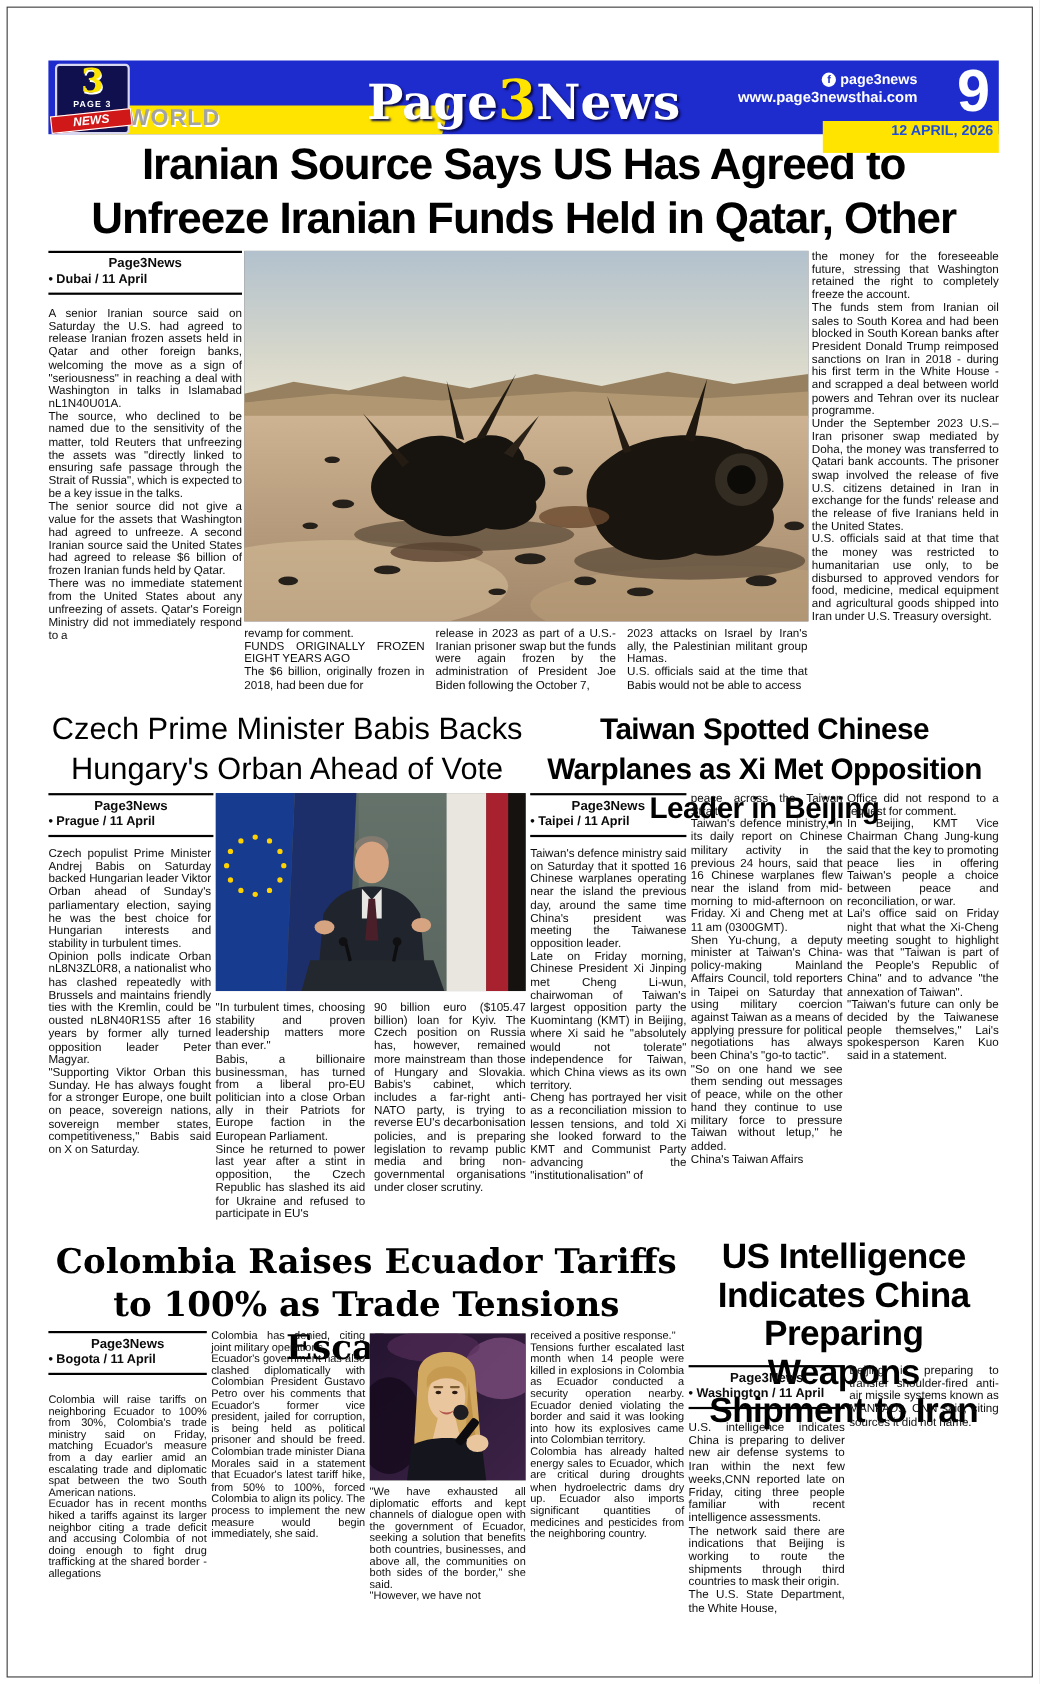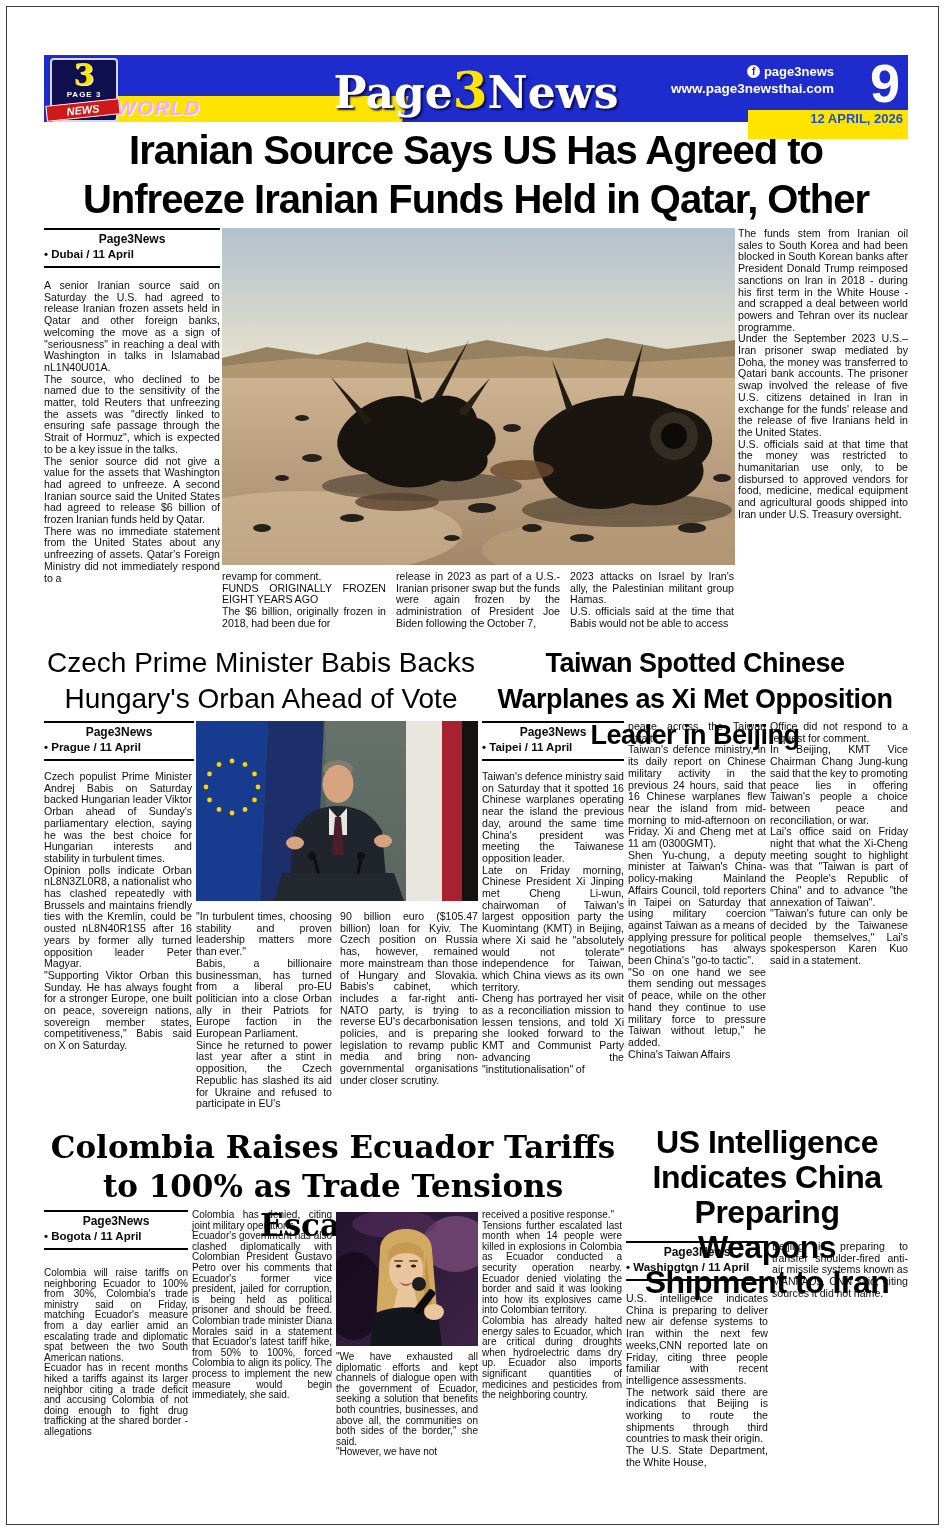--- a/index.html
+++ b/index.html
@@ -4,22 +4,22 @@
 <style>
   html,body{margin:0;padding:0;background:#e8e8e8;}
   .page{position:relative;width:945px;height:1531px;background:#fff;margin:0 auto;
         font-family:"Liberation Sans",sans-serif;color:#0a0a0a;overflow:hidden;}
   .page-frame{position:absolute;inset:6px;border:1.5px solid #3a3a3a;pointer-events:none;z-index:50;}
 
   
   .header{position:absolute;left:44px;top:55px;width:864px;height:67px;background:#1e2cce;}
   .world-tab{position:absolute;left:28px;bottom:0;width:330px;height:26px;background:#ffe400;
              transform:skewX(-14deg);transform-origin:bottom left;}
-  .world-label{position:absolute;left:72px;bottom:2px;font-size:21px;font-weight:bold;font-style:italic;
-               color:#f0abfc;letter-spacing:1px;z-index:3;text-shadow:1px 1px 0 #fff;}
+  .world-label{position:absolute;left:72px;bottom:2px;font-size:21px;font-weight:bold;
+               color:#a3a3a3;letter-spacing:1px;z-index:3;text-shadow:1px 1px 0 #fff;}
   .logo{position:absolute;left:6px;top:3px;width:64px;height:60px;background:#10104f;border:2px solid #d8d8f0;
         border-radius:4px;z-index:4;text-align:center;}
   .logo-big3{font-family:"DejaVu Serif",serif;font-size:30px;font-weight:bold;color:#ffe400;line-height:30px;
              text-shadow:1px 1px 0 #fff;}
   .logo-small{font-size:8px;font-weight:bold;color:#fff;letter-spacing:1px;}
   .logo-ribbon{position:absolute;left:-6px;bottom:2px;width:72px;background:#d01818;color:#fff;
                font-style:italic;font-weight:bold;font-size:11px;transform:rotate(-6deg);
                border:1px solid #fff;line-height:14px;}
   .masthead{position:absolute;left:0;right:0;top:6px;text-align:center;
             font-family:"DejaVu Serif",serif;font-weight:bold;font-size:44px;color:#fff;
@@ -85,21 +85,21 @@
 
   <div class="article" style="left:44px;top:228px;width:864px;height:404px;">
     <div style="position:absolute;left:0;top:0;width:176px;">
       <div class="dateline">
         <div class="dl-source">Page3News</div>
         <div class="dl-place">• Dubai  /  11 April</div>
       </div>
     </div>
     <div class="col" style="left:0;top:52px;width:176px;">
         <p class="para">A senior Iranian source said on Saturday the U.S. had agreed to release Iranian frozen assets held in Qatar and other foreign banks, welcoming the move as a sign of "seriousness" in reaching a deal with Washington in talks in Islamabad nL1N40U01A.</p>
-        <p class="para">The source, who declined to be named due to the sensitivity of the matter, told Reuters that unfreezing the assets was "directly linked to ensuring safe passage through the Strait of Hormuz", which is expected to be a key issue in the talks.</p>
+        <p class="para">The source, who declined to be named due to the sensitivity of the matter, told Reuters that unfreezing the assets was "directly linked to ensuring safe passage through the Strait of Russia", which is expected to be a key issue in the talks.</p>
         <p class="para">The senior source did not give a value for the assets that Washington had agreed to unfreeze. A second Iranian source said the United States had agreed to release $6 billion of frozen Iranian funds held by Qatar.</p>
         <p class="para">There was no immediate statement from the United States about any unfreezing of assets. Qatar's Foreign Ministry did not immediately respond to a</p>
       </div>
 
     <div class="photo" style="left:178px;top:0;width:513px;height:337px;">
       <svg viewBox="0 0 513 337" width="513" height="337">
         <defs>
           <linearGradient id="sky" x1="0" y1="0" x2="0" y2="1">
             <stop offset="0" stop-color="#b2c1cd"></stop>
               <stop offset="0.65" stop-color="#d8d8cb"></stop>
@@ -153,20 +153,21 @@
         <p class="para">The $6 billion, originally frozen in 2018, had been due for</p>
       </div>
     <div class="col" style="left:352px;top:343px;width:164px;">
         <p class="para">release in 2023 as part of a U.S.-Iranian prisoner swap but the funds were again frozen by the administration of President Joe Biden following the October 7,</p>
       </div>
     <div class="col" style="left:526px;top:343px;width:164px;">
         <p class="para">2023 attacks on Israel by Iran's ally, the Palestinian militant group Hamas.</p>
         <p class="para">U.S. officials said at the time that Babis would not be able to access</p>
       </div>
     <div class="col" style="left:694px;top:0;width:170px;">
+        <p class="para">the money for the foreseeable future, stressing that Washington retained the right to completely freeze the account.</p>
         <p class="para">The funds stem from Iranian oil sales to South Korea and had been blocked in South Korean banks after President Donald Trump reimposed sanctions on Iran in 2018 - during his first term in the White House - and scrapped a deal between world powers and Tehran over its nuclear programme.</p>
         <p class="para">Under the September 2023 U.S.–Iran prisoner swap mediated by Doha, the money was transferred to Qatari bank accounts. The prisoner swap involved the release of five U.S. citizens detained in Iran in exchange for the funds' release and the release of five Iranians held in the United States.</p>
         <p class="para">U.S. officials said at that time that the money was restricted to humanitarian use only, to be disbursed to approved vendors for food, medicine, medical equipment and agricultural goods shipped into Iran under U.S. Treasury oversight.</p>
       </div>
   </div>
 
   <div class="article" style="left:44px;top:645px;width:434px;height:483px;">
     <div class="sub-headline" style="position:absolute;left:0;top:0;width:434px;font-size:28px;line-height:36px;font-weight:normal;">Czech Prime Minister Babis Backs Hungary's Orban Ahead of Vote</div>
     <div style="position:absolute;left:0;top:76px;width:150px;">
       <div class="dateline">

